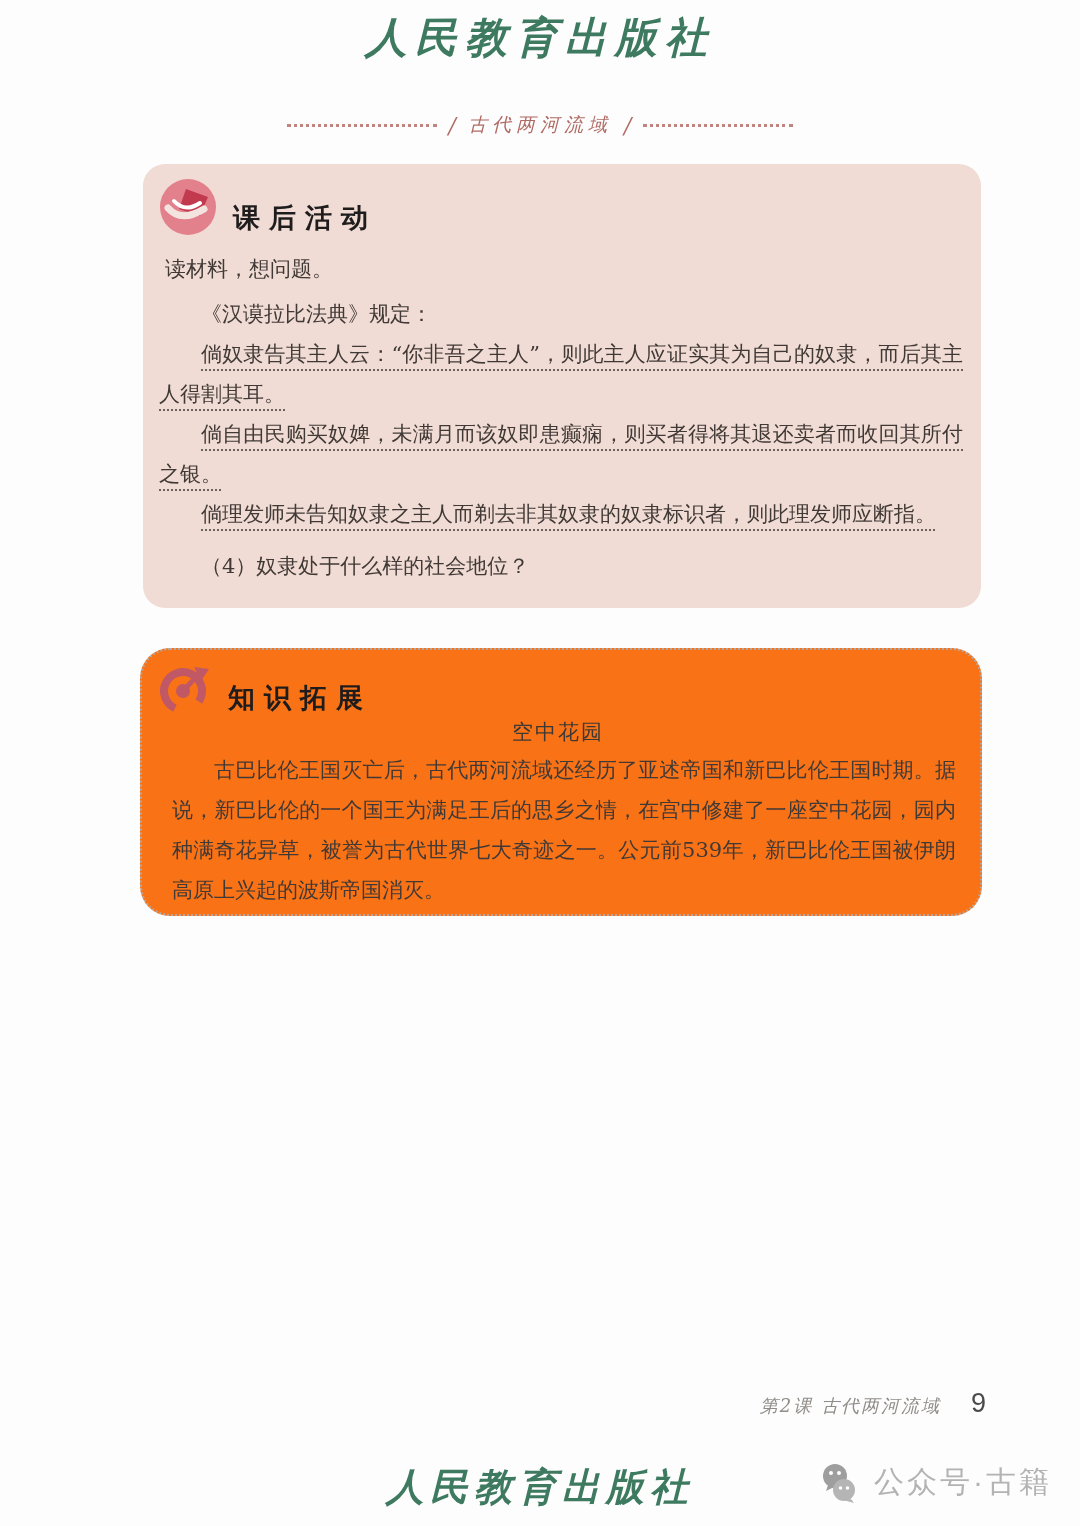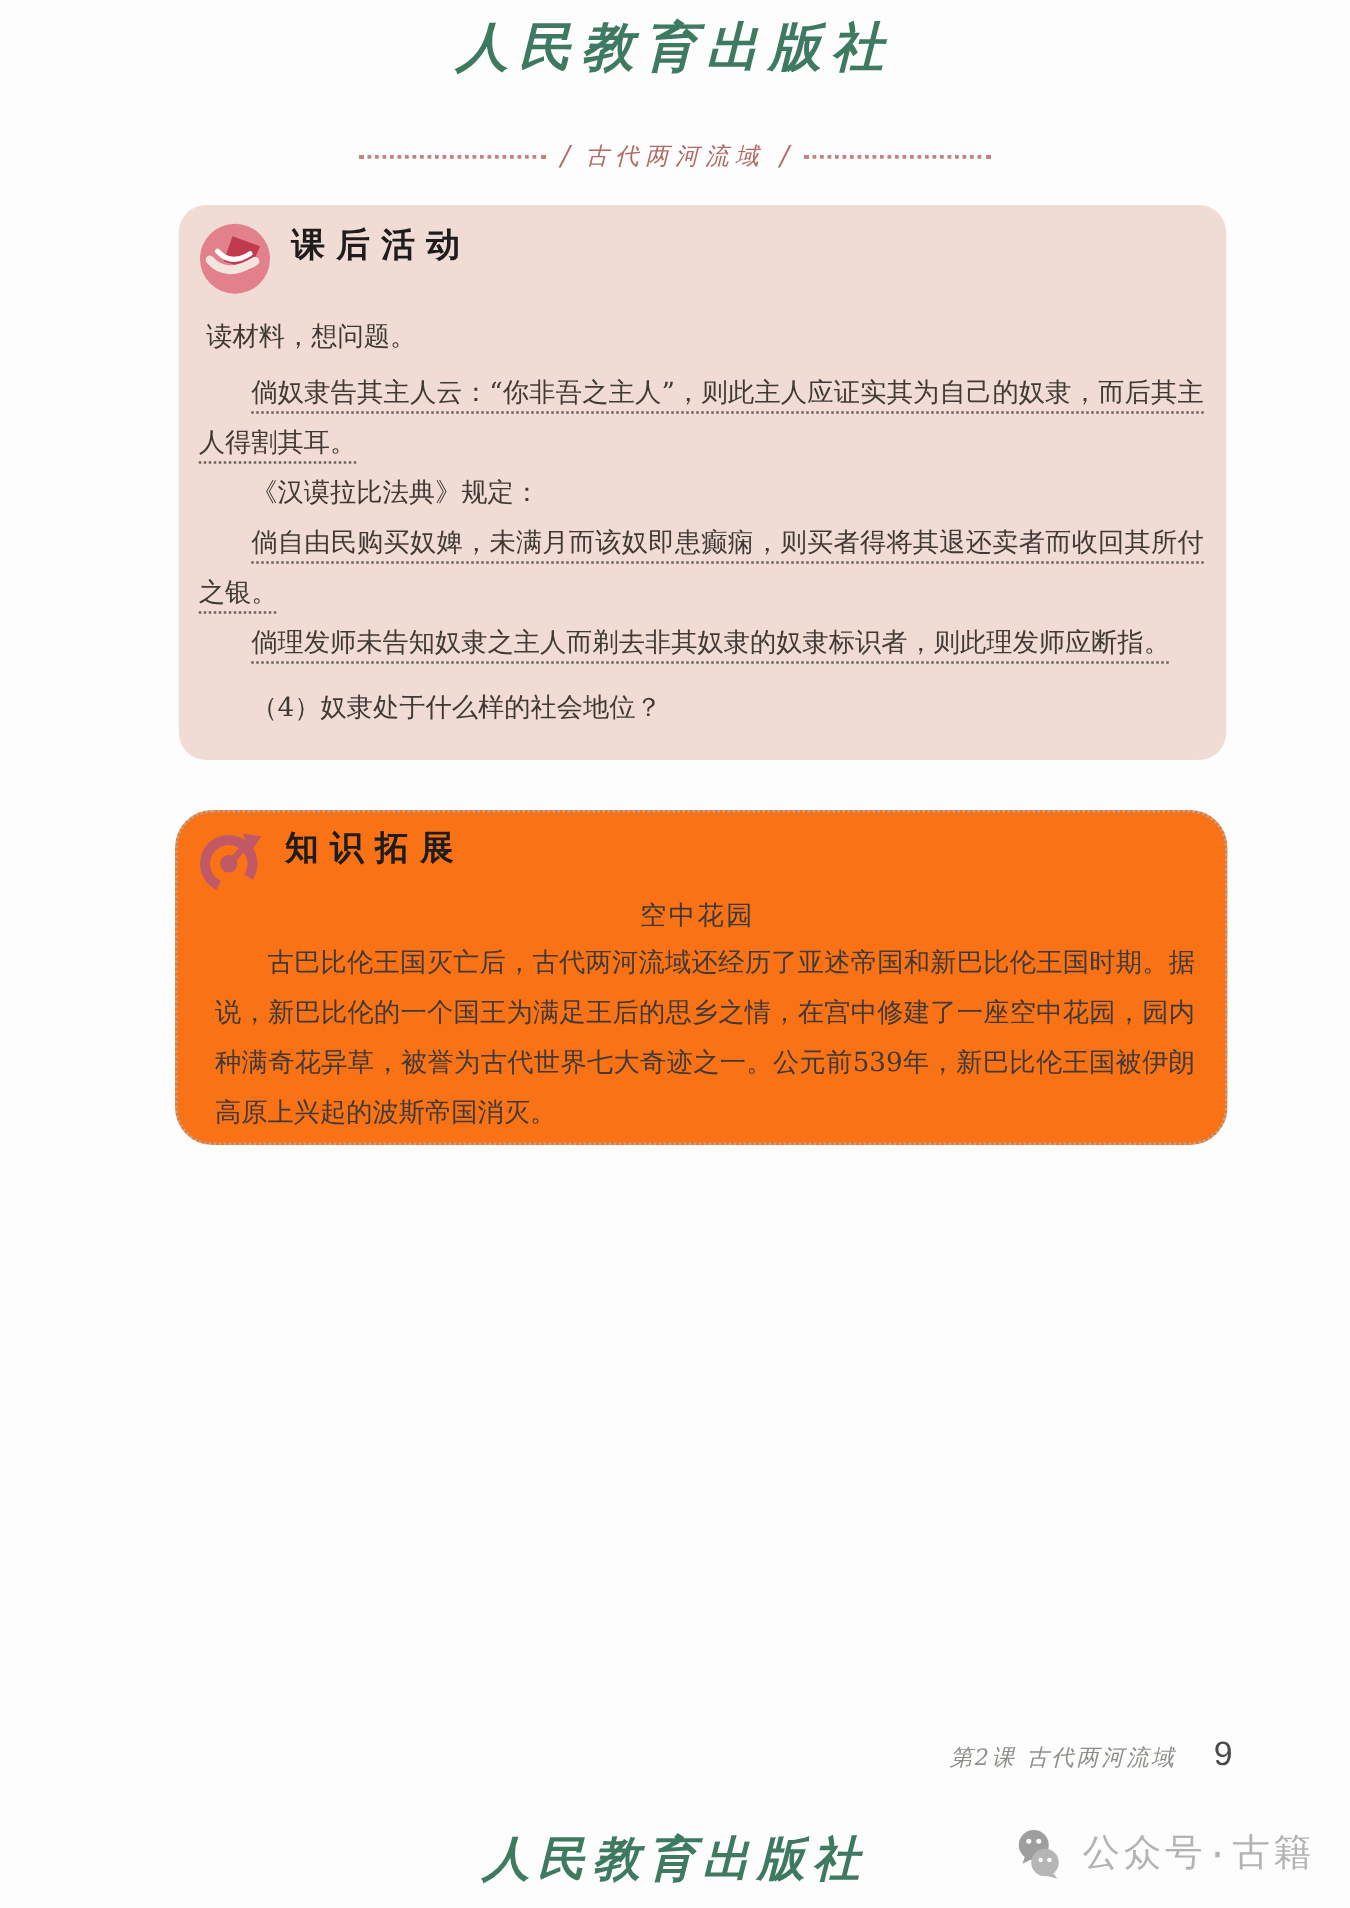--- a/index.html
+++ b/index.html
@@ -26,21 +26,21 @@
   .chapter-header{
     position:absolute;top:112px;left:0;width:100%;
     display:flex;align-items:center;justify-content:center;
     gap:12px;color:#b16b65;font-size:19px;font-style:italic;
   }
   .dotline{width:150px;height:0;border-top:3px dotted #c2847f;}
   .chapter-header .slash{font-size:22px;}
   .chapter-label{letter-spacing:5px;}
 
   
-  .box-header{display:flex;align-items:flex-start;gap:16px;}
+  .box-header{display:flex;align-items:flex-end;gap:16px;}
   .box-title{
     margin:0;font-family:"Liberation Sans","DejaVu Sans",sans-serif;
     font-weight:bold;font-size:27px;letter-spacing:9px;color:#1e1c1c;
   }
   .icon{display:inline-flex;flex:0 0 auto;}
 
   .para{
     margin:0;font-size:21px;line-height:40px;
     text-indent:2em;color:#403936;text-align:justify;
   }
@@ -87,21 +87,21 @@
   .bottom-logo{
     position:absolute;top:1462px;left:0;width:100%;
     text-align:center;
     font-family:"DejaVu Serif",serif;font-style:italic;font-weight:bold;
     font-size:38px;letter-spacing:6px;color:#3d7a60;
   }
   .watermark{
     position:absolute;top:1462px;right:28px;
     display:flex;align-items:center;gap:10px;
     color:#b3b3b3;font-size:30px;letter-spacing:3px;
-    font-family:Liberation Mono, monospace;
+    font-family:Liberation Sans, sans-serif;
   }
 </style>
 </head>
 <body>
 
 <div class="page">
 
   <div class="top-logo">人民教育出版社</div>
 
   <div class="chapter-header">
@@ -118,22 +118,22 @@
         <svg width="58" height="58" viewBox="0 0 58 58" aria-hidden="true">
           <circle cx="29" cy="29" r="28" fill="#e2808c"></circle>
           <path d="M27 11 L49 19 L41 38 L20 31 Z" fill="#c23a4e"></path>
           <path d="M9 30 Q22 45 45 31" stroke="#f4e4e0" stroke-width="7" fill="none" stroke-linecap="round"></path>
           <path d="M15 23 Q26 35 41 25" stroke="#ffffff" stroke-width="4" fill="none" stroke-linecap="round"></path>
         </svg>
       </span>
       <h2 class="box-title">课后活动</h2>
     </div>
     <p class="intro">读材料，想问题。</p>
+    <p class="para">《汉谟拉比法典》规定：</p>
     <p class="para quote">倘奴隶告其主人云：“你非吾之主人”，则此主人应证实其为自己的奴隶，而后其主人得割其耳。</p>
-    <p class="para">《汉谟拉比法典》规定：</p>
     <p class="para quote">倘自由民购买奴婢，未满月而该奴即患癫痫，则买者得将其退还卖者而收回其所付之银。</p>
     <p class="para quote">倘理发师未告知奴隶之主人而剃去非其奴隶的奴隶标识者，则此理发师应断指。</p>
     <p class="para question">（4）奴隶处于什么样的社会地位？</p>
   </section>
 
   <section class="knowledge-box">
     <div class="box-header">
       <span class="icon">
         <svg width="56" height="56" viewBox="0 0 56 56" aria-hidden="true">
           <circle cx="27" cy="31" r="19" fill="none" stroke="#c05865" stroke-width="8" stroke-dasharray="92 28" transform="rotate(115 27 31)"></circle>

